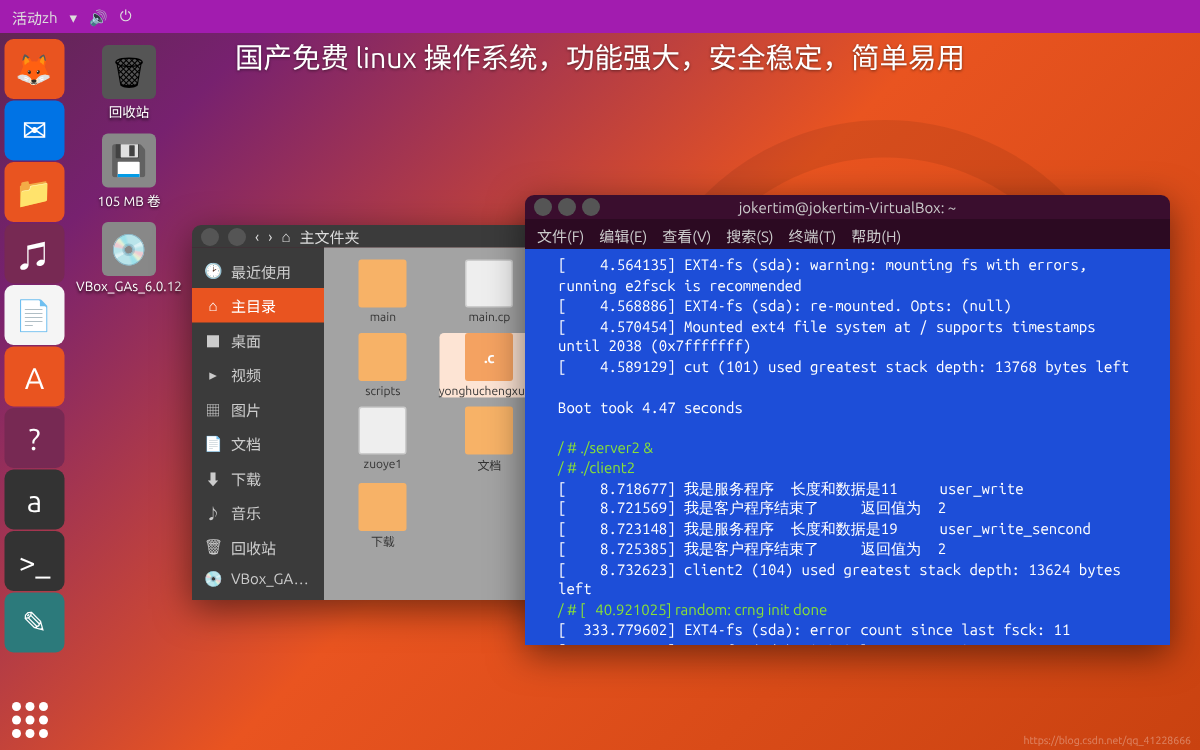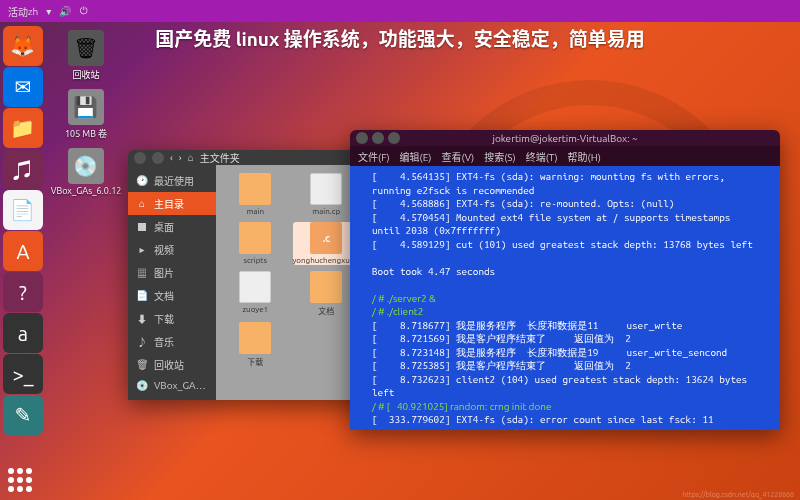--- a/index.html
+++ b/index.html
@@ -2,21 +2,21 @@
 <html><head>
 <meta charset="utf-8">
 <style>
 *{margin:0;padding:0;box-sizing:border-box;font-family:"Ubuntu","Noto Sans CJK SC",sans-serif}
 body{width:800px;height:500px;overflow:hidden;position:relative;background:linear-gradient(135deg,#5e2750 0%,#77216f 15%,#e95420 50%,#c94210 100%)}
 .wallpaper-circle{position:absolute;right:40px;top:80px;width:340px;height:340px;border:25px solid rgba(0,0,0,0.08);border-radius:50%}
 .top-bar{height:22px;background:#a21caf;color:#ddd;display:flex;align-items:center;font-size:10px;padding:0 8px;position:relative;z-index:100}
 .top-bar-left{flex:0 0 auto}
 .top-bar-center{flex:1;text-align:center}
 .top-bar-right{flex:0 0 auto;display:flex;gap:8px;align-items:flex-end}
-.banner{position:absolute;top:22px;left:0;right:0;text-align:center;color:#fff;font-size:19px;font-weight:700;padding:2px 0;z-index:50;text-shadow:0 1px 2px rgba(0,0,0,0.5)}
+.banner{position:absolute;top:22px;left:0;right:0;text-align:center;color:#fff;font-size:19px;font-weight:400;padding:2px 0;z-index:50;text-shadow:0 1px 2px rgba(0,0,0,0.5)}
 .launcher{position:absolute;left:0;top:22px;bottom:0;width:46px;display:flex;flex-direction:column;align-items:center;padding-top:4px;gap:1px;z-index:40}
 .launcher-item{width:40px;height:40px;border-radius:6px;display:flex;align-items:center;justify-content:center;font-size:20px;color:#fff;cursor:pointer}
 .launcher-item.orange{background:#e95420}
 .launcher-item.blue{background:#0073e5}
 .launcher-item.purple{background:#772953}
 .launcher-item.dark{background:#333}
 .launcher-item.white{background:#f5f5f5;color:#333}
 .launcher-item.teal{background:#2c7a7b}
 .apps-btn{position:absolute;bottom:8px;left:8px;width:32px;display:grid;grid-template-columns:repeat(3,6px);gap:3px}
 .apps-btn span{width:6px;height:6px;background:#fff;border-radius:50%}

